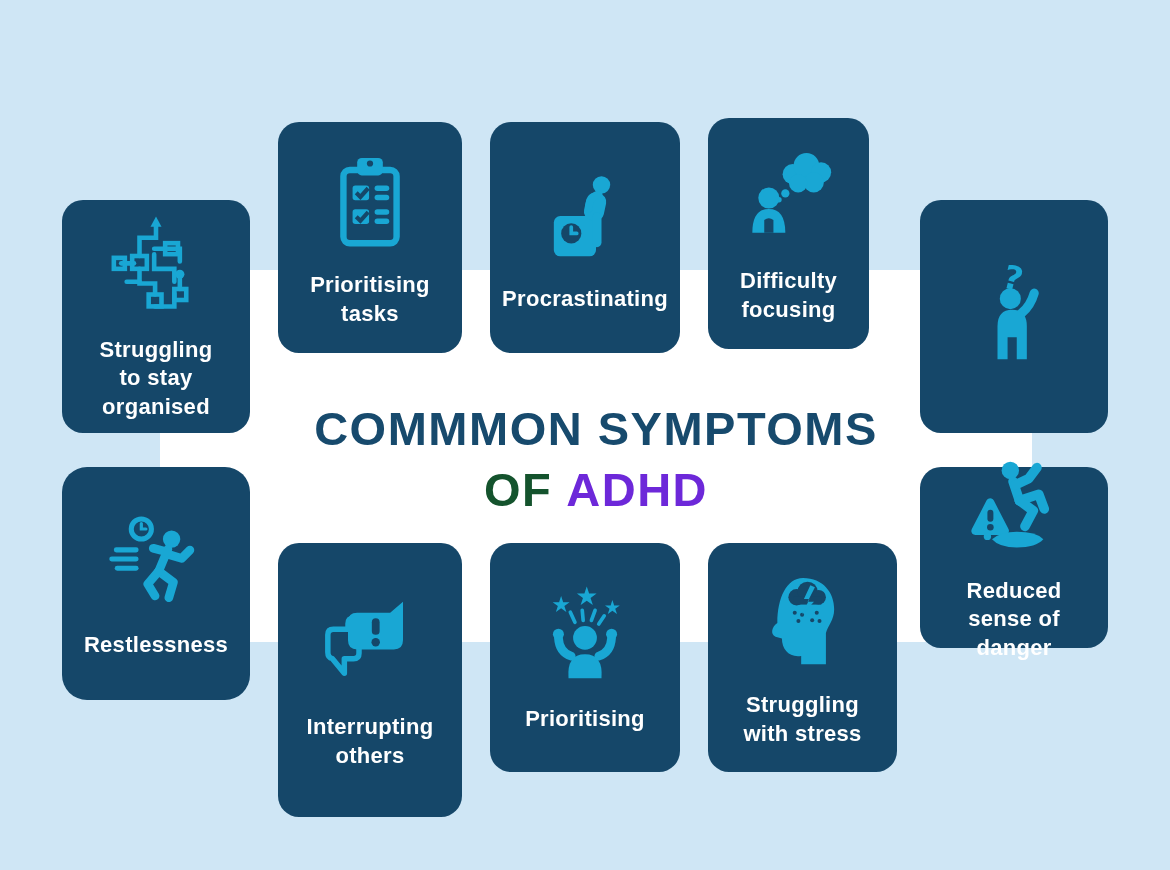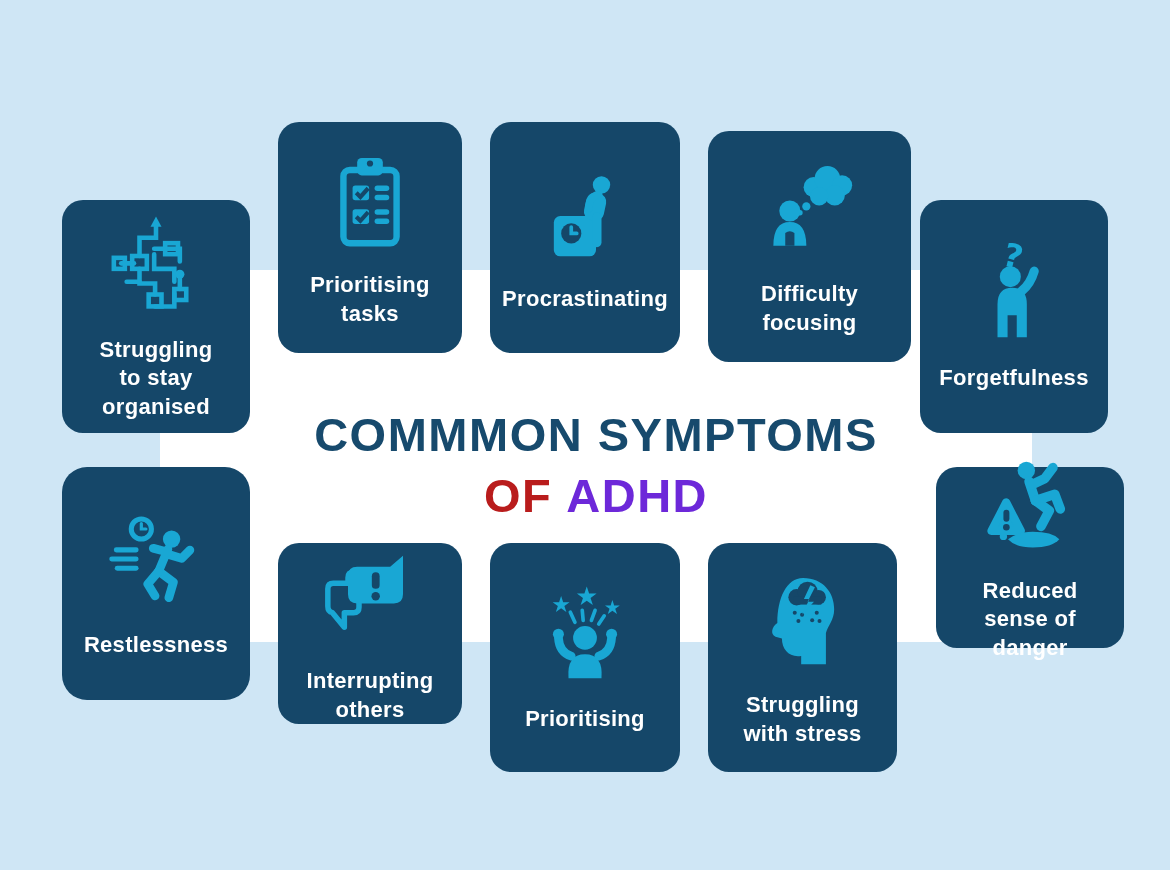--- a/index.html
+++ b/index.html
@@ -11,30 +11,30 @@
   }
   .canvas{position:relative;width:1170px;height:870px;background:#cfe6f5;}
 
   .band{
     position:absolute;left:160px;top:270px;width:872px;height:372px;
     background:#ffffff;
   }
 
   .title-wrap{
     position:absolute;left:160px;top:402px;width:872px;
-    text-align:center;color:#174a6d;margin-top:6px;
+    text-align:center;color:#174a6d;
   }
   .title-line1{
     font-size:47px;font-weight:bold;letter-spacing:1.5px;line-height:1.16;
   }
   .title-line2{
     font-size:47px;font-weight:bold;letter-spacing:1.5px;line-height:1.16;
     margin-top:6px;
   }
-  .title-line2 .prefix{color:#b91c1c;margin-right:14px;}
+  .title-line2 .prefix{color:#14532d;margin-right:14px;}
   .title-line2 .hl{color:#6d28d9;}
 
   .card{
     position:absolute;
     background:#154769;
     border-radius:21px;
     display:flex;flex-direction:column;align-items:center;justify-content:center;
     gap:14px;padding:6px;box-sizing:border-box;
     color:#19a7d4;
   }
@@ -42,27 +42,27 @@
   .card .icon svg{width:110px;height:110px;display:block;}
   .card .label{
     color:#ffffff;font-size:22px;font-weight:600;line-height:1.3;
     text-align:center;white-space:pre-line;letter-spacing:0.3px;
   }
 
   
   .c1{left:62px;top:200px;width:188px;height:233px;}
   .c2{left:278px;top:122px;width:184px;height:231px;}
   .c3{left:490px;top:122px;width:190px;height:231px;}
-  .c4{left:708px;top:131px;width:203px;height:231px;}
+  .c4{left:708px;top:118px;width:161px;height:231px;}
   .c5{left:920px;top:200px;width:188px;height:233px;}
   .c6{left:62px;top:467px;width:188px;height:233px;border-radius:25px;}
-  .c7{left:278px;top:543px;width:184px;height:181px;}
+  .c7{left:278px;top:543px;width:184px;height:274px;}
   .c8{left:490px;top:543px;width:190px;height:229px;}
   .c9{left:708px;top:543px;width:189px;height:229px;}
-  .c10{left:920px;top:467px;width:188px;height:181px;margin-left:16px;}
+  .c10{left:920px;top:467px;width:188px;height:181px;}
 
   .ic-f{fill:currentColor;}
   .ic-s{fill:none;stroke:currentColor;}
   .ic-navy{fill:#154769;}
   .ic-navy-s{fill:none;stroke:#154769;}
 </style>
 </head>
 <body>
 
 <div class="canvas">
@@ -163,21 +163,20 @@
 
   <div class="card c5">
     <span class="icon">
       <svg viewBox="0 0 120 120">
         <text x="58" y="30" font-size="36" font-weight="bold" fill="currentColor" text-anchor="middle" font-family="DejaVu Sans, sans-serif" transform="rotate(14 58 22)">?</text>
         <circle class="ic-f" cx="56" cy="40" r="11.5"></circle>
         <path class="ic-s" stroke-width="10" stroke-linecap="round" d="M68 56 Q78 48 82 34"></path>
         <path class="ic-f" d="M42 106 V70 Q42 52 58 52 Q74 52 74 70 V106 H63 V82 H53 V106 Z"></path>
       </svg>
     </span>
-    <div class="label">Forgetfulness</div>
   </div>
 
   <div class="card c6">
     <span class="icon">
       <svg viewBox="0 0 120 120">
         <circle class="ic-s" stroke-width="5.5" cx="44" cy="24" r="11"></circle>
         <path class="ic-s" stroke-width="3.5" stroke-linecap="round" d="M44 18 v6 h5"></path>
         <rect class="ic-f" x="14" y="44" width="27" height="5.5" rx="2.7"></rect>
         <rect class="ic-f" x="9" y="54" width="32" height="5.5" rx="2.7"></rect>
         <rect class="ic-f" x="15" y="64" width="26" height="5.5" rx="2.7"></rect>

